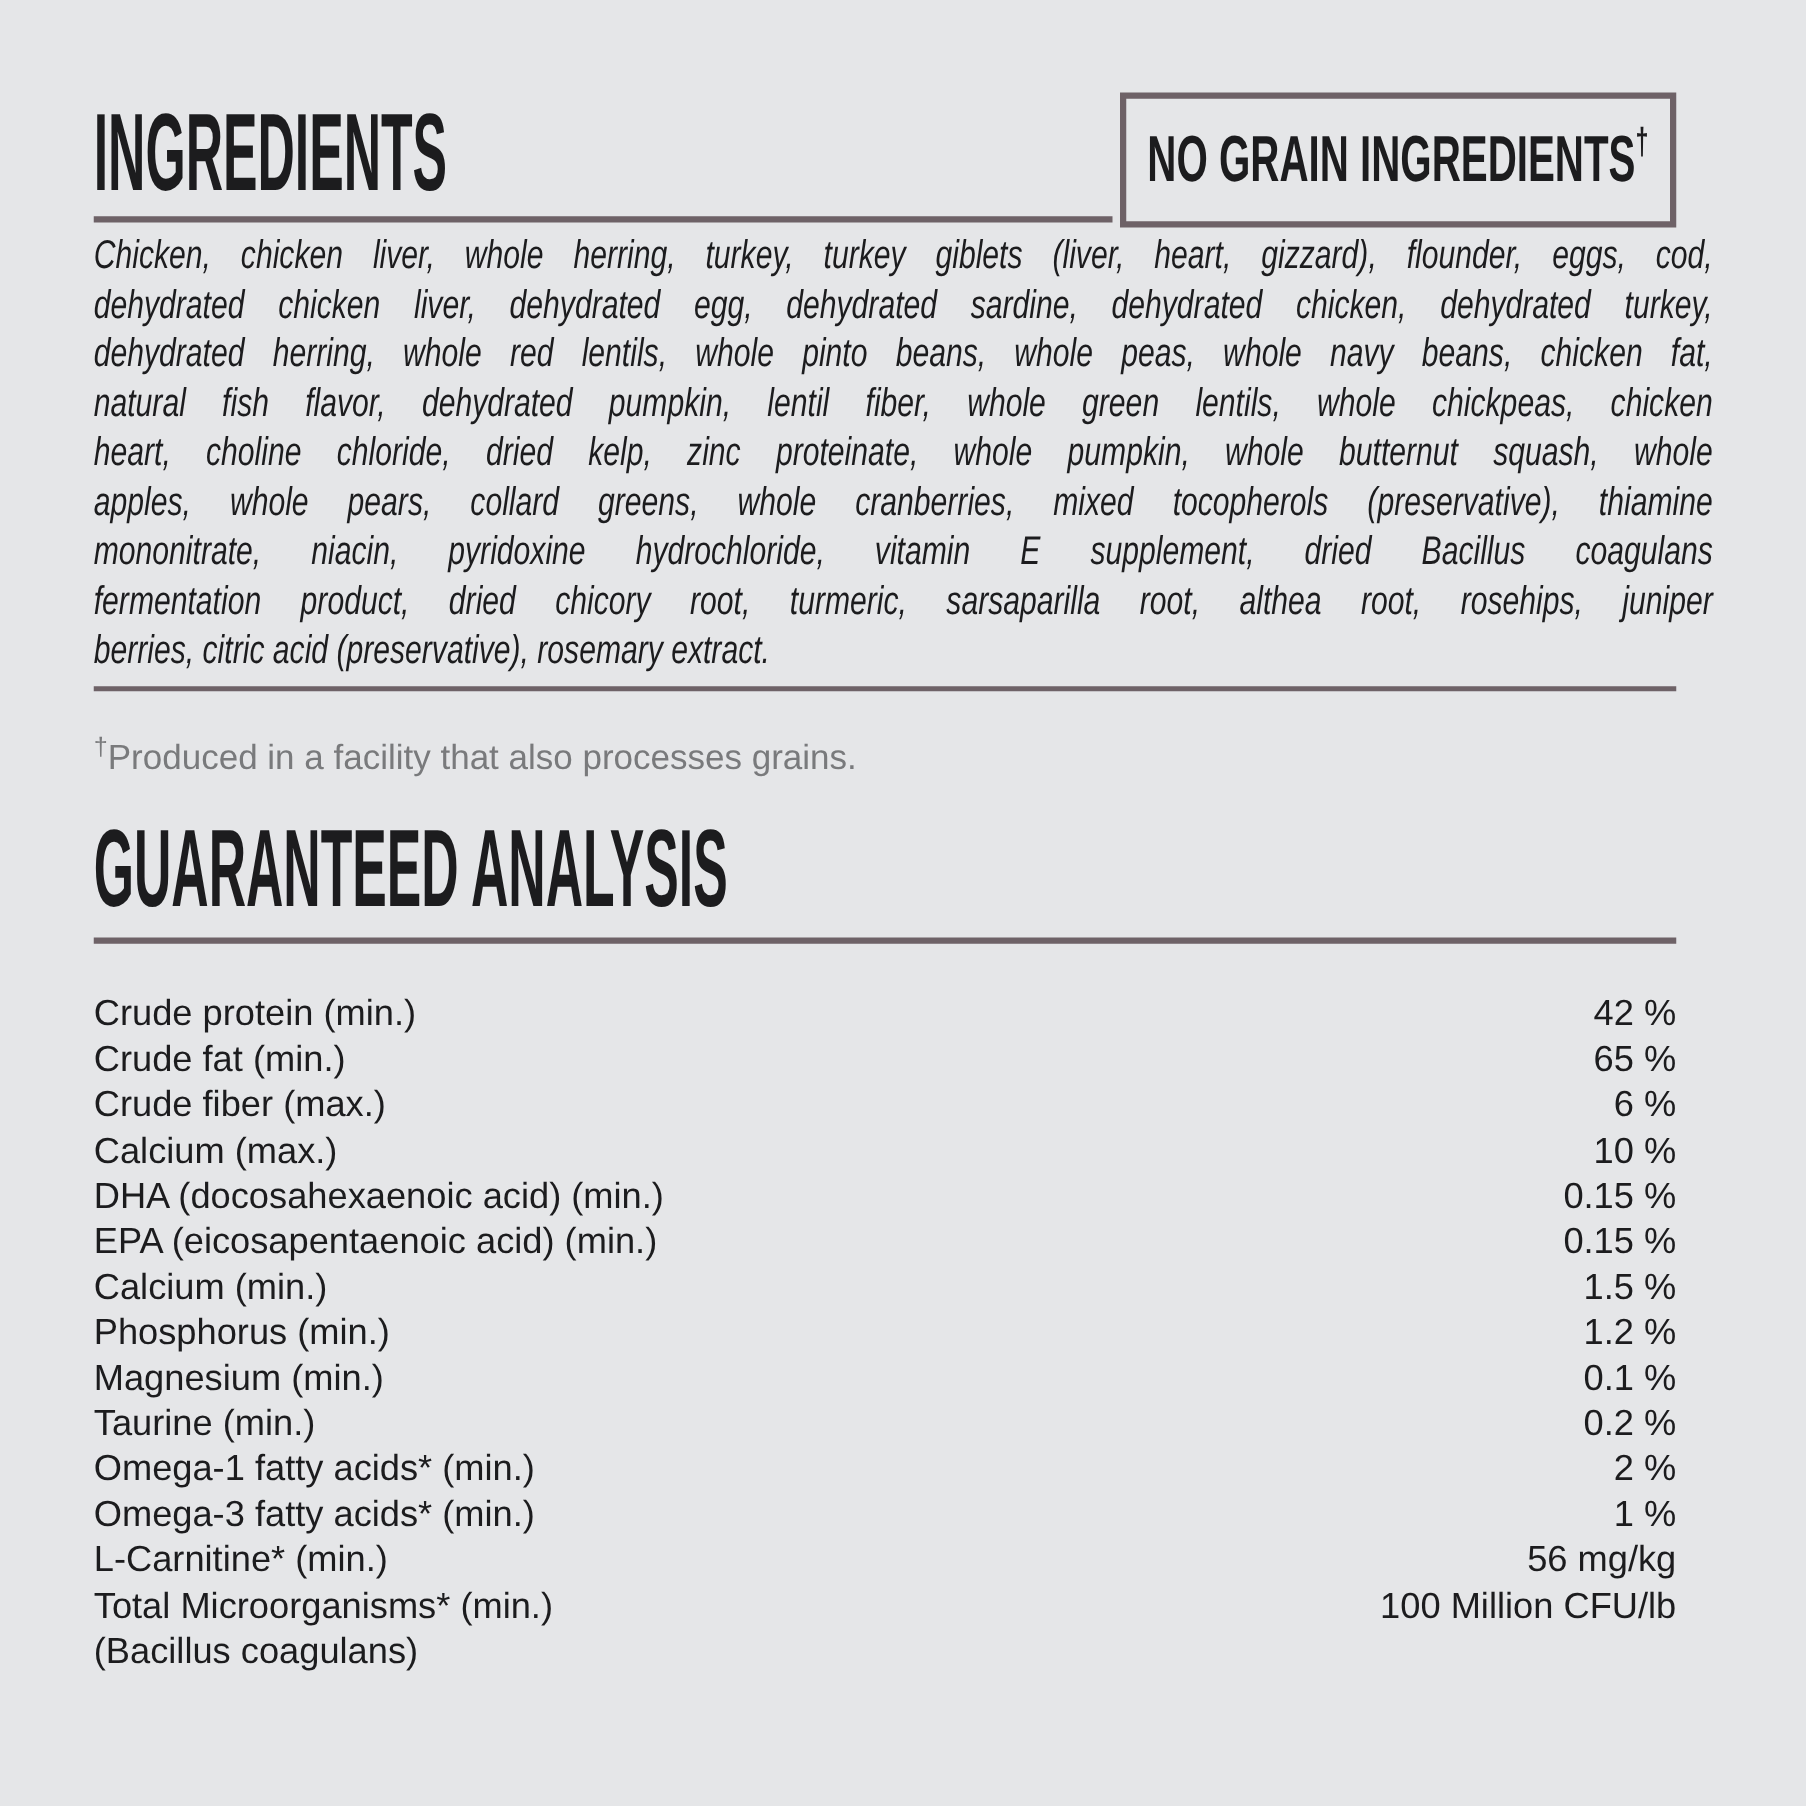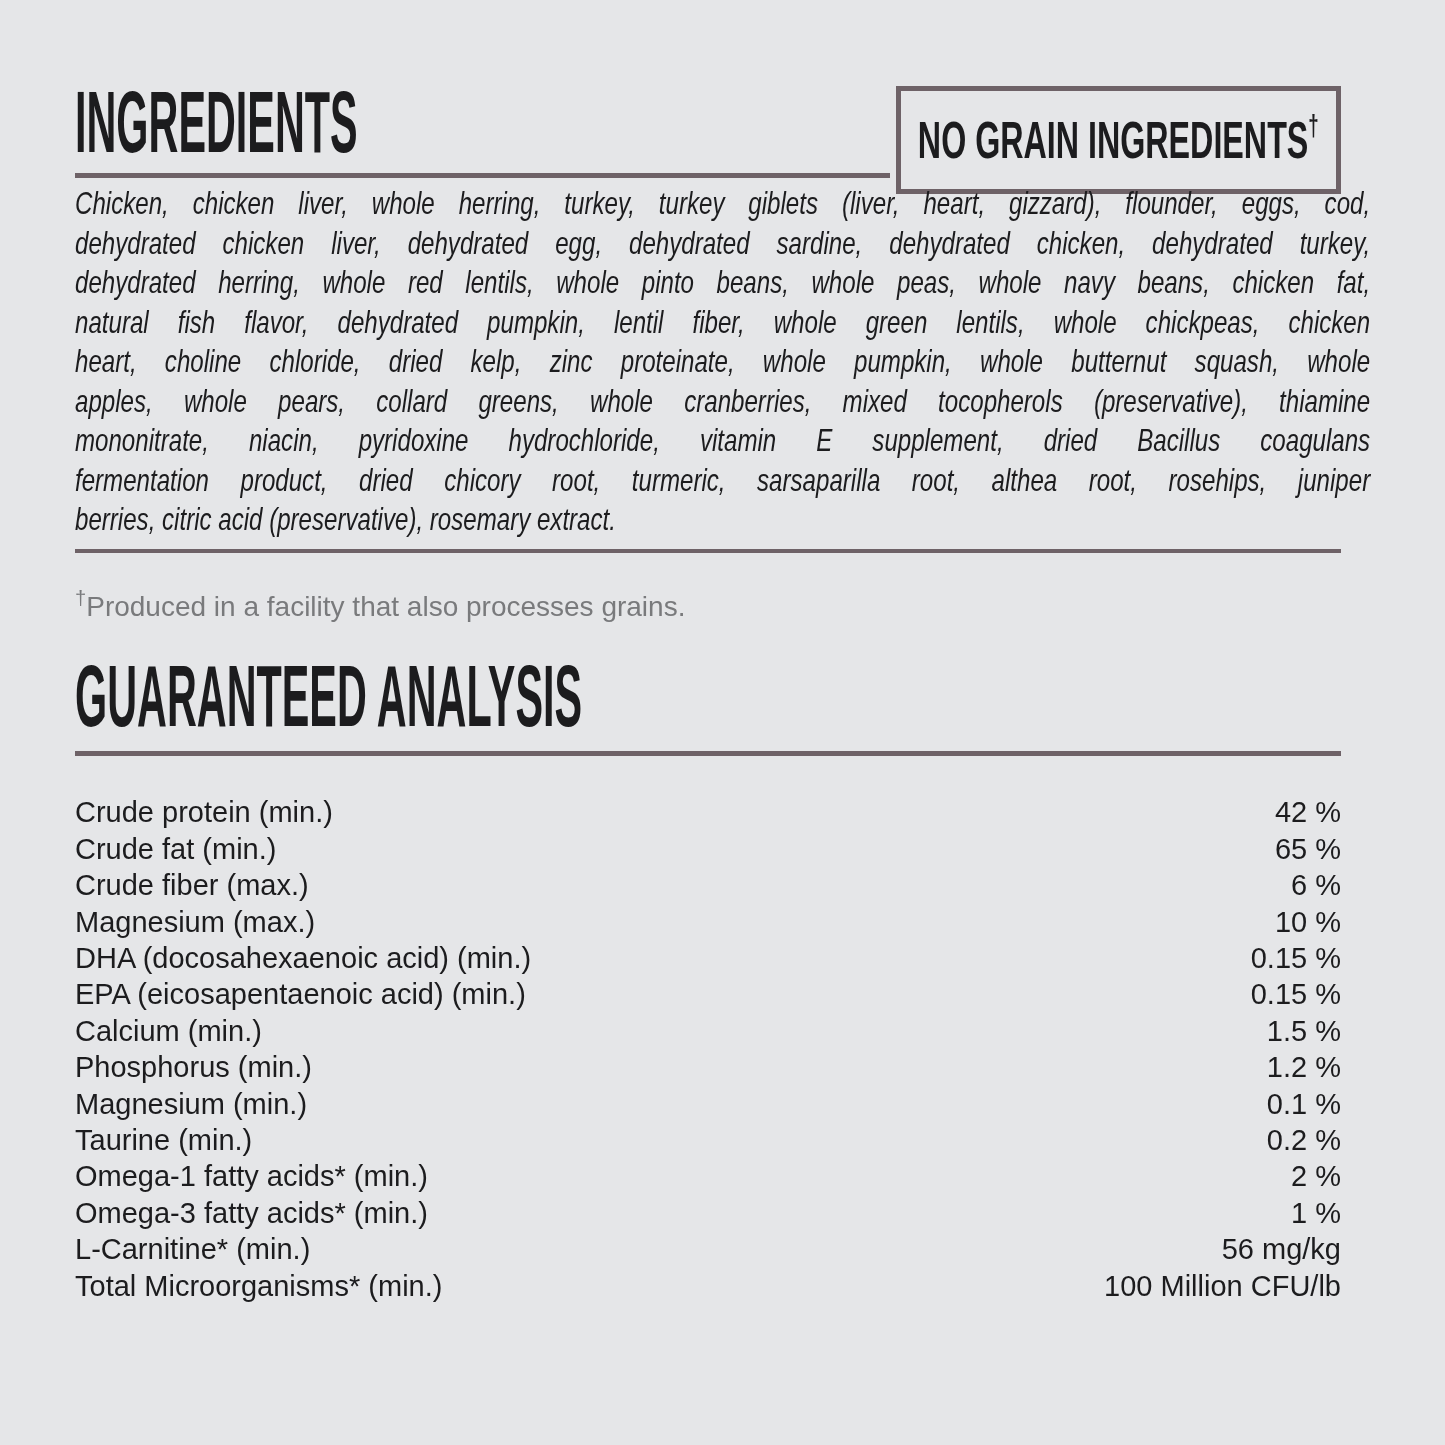--- a/index.html
+++ b/index.html
@@ -51,21 +51,21 @@
   .rule-header {
     position: absolute;
     left: 0;
     bottom: 0;
     right: 451px;
     height: 5px;
   }
   .badge {
     position: absolute;
     right: 0;
-    top: 16px;
+    top: 4px;
     width: 445px;
     height: 108px;
     border: 5px solid var(--rule);
     display: flex;
     align-items: center;
     justify-content: center;
   }
   .badge-text {
     font-size: 52px;
     font-weight: 700;
@@ -185,21 +185,21 @@
       </div>
       <div class="ga-row">
         <span class="ga-label">Crude fat (min.)</span>
         <span class="ga-value">65 %</span>
       </div>
       <div class="ga-row">
         <span class="ga-label">Crude fiber (max.)</span>
         <span class="ga-value">6 %</span>
       </div>
       <div class="ga-row">
-        <span class="ga-label">Magnesium (max.)</span>
+        <span class="ga-label">Calcium (max.)</span>
         <span class="ga-value">10 %</span>
       </div>
       <div class="ga-row">
         <span class="ga-label">DHA (docosahexaenoic acid) (min.)</span>
         <span class="ga-value">0.15 %</span>
       </div>
       <div class="ga-row">
         <span class="ga-label">EPA (eicosapentaenoic acid) (min.)</span>
         <span class="ga-value">0.15 %</span>
       </div>
@@ -228,15 +228,18 @@
         <span class="ga-value">1 %</span>
       </div>
       <div class="ga-row">
         <span class="ga-label">L-Carnitine* (min.)</span>
         <span class="ga-value">56 mg/kg</span>
       </div>
       <div class="ga-row">
         <span class="ga-label">Total Microorganisms* (min.)</span>
         <span class="ga-value">100 Million CFU/lb</span>
       </div>
+      <div class="ga-row">
+        <span class="ga-label">(Bacillus coagulans)</span>
+      </div>
     </div>
 
 </div>
 
 </body></html>

